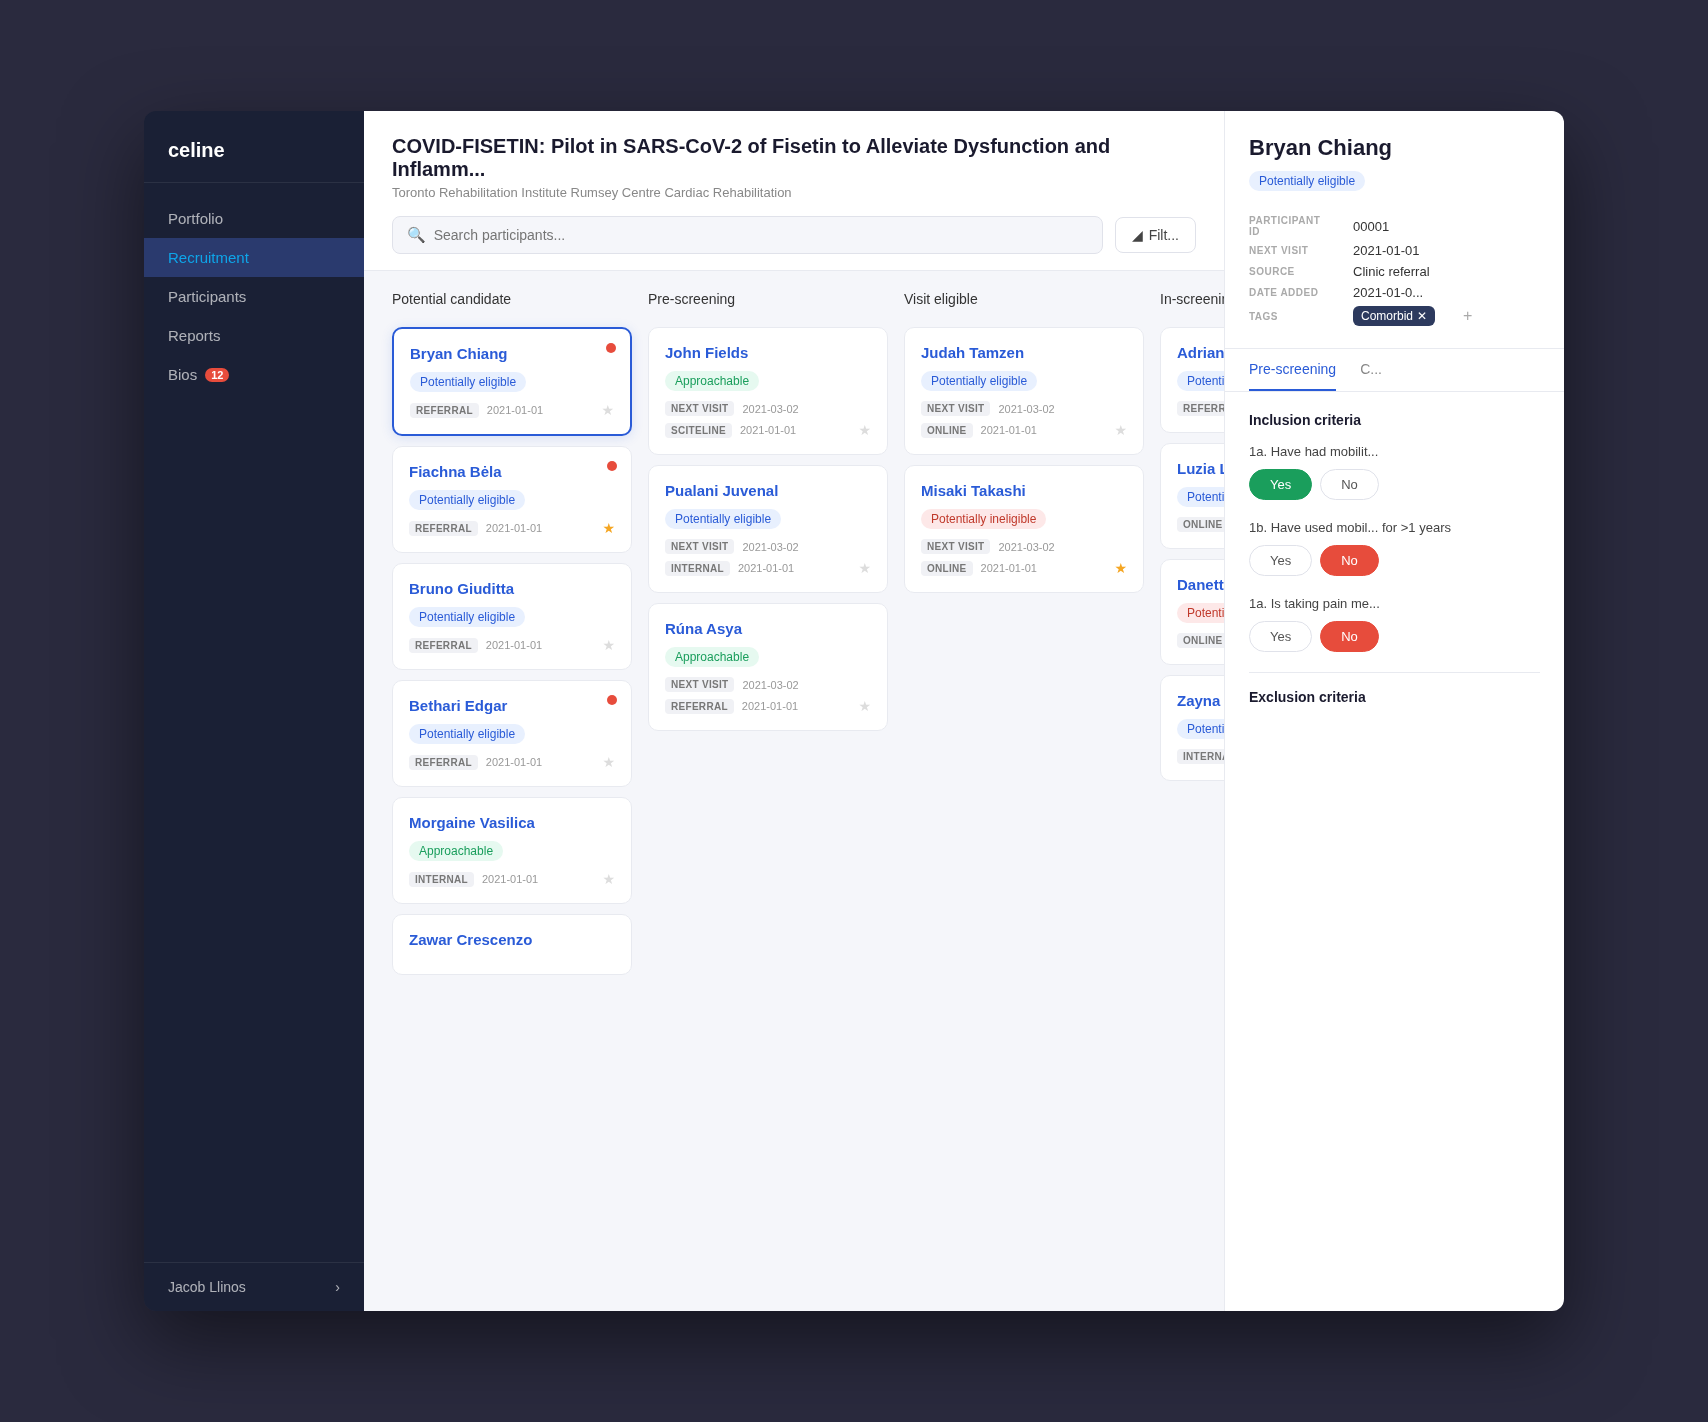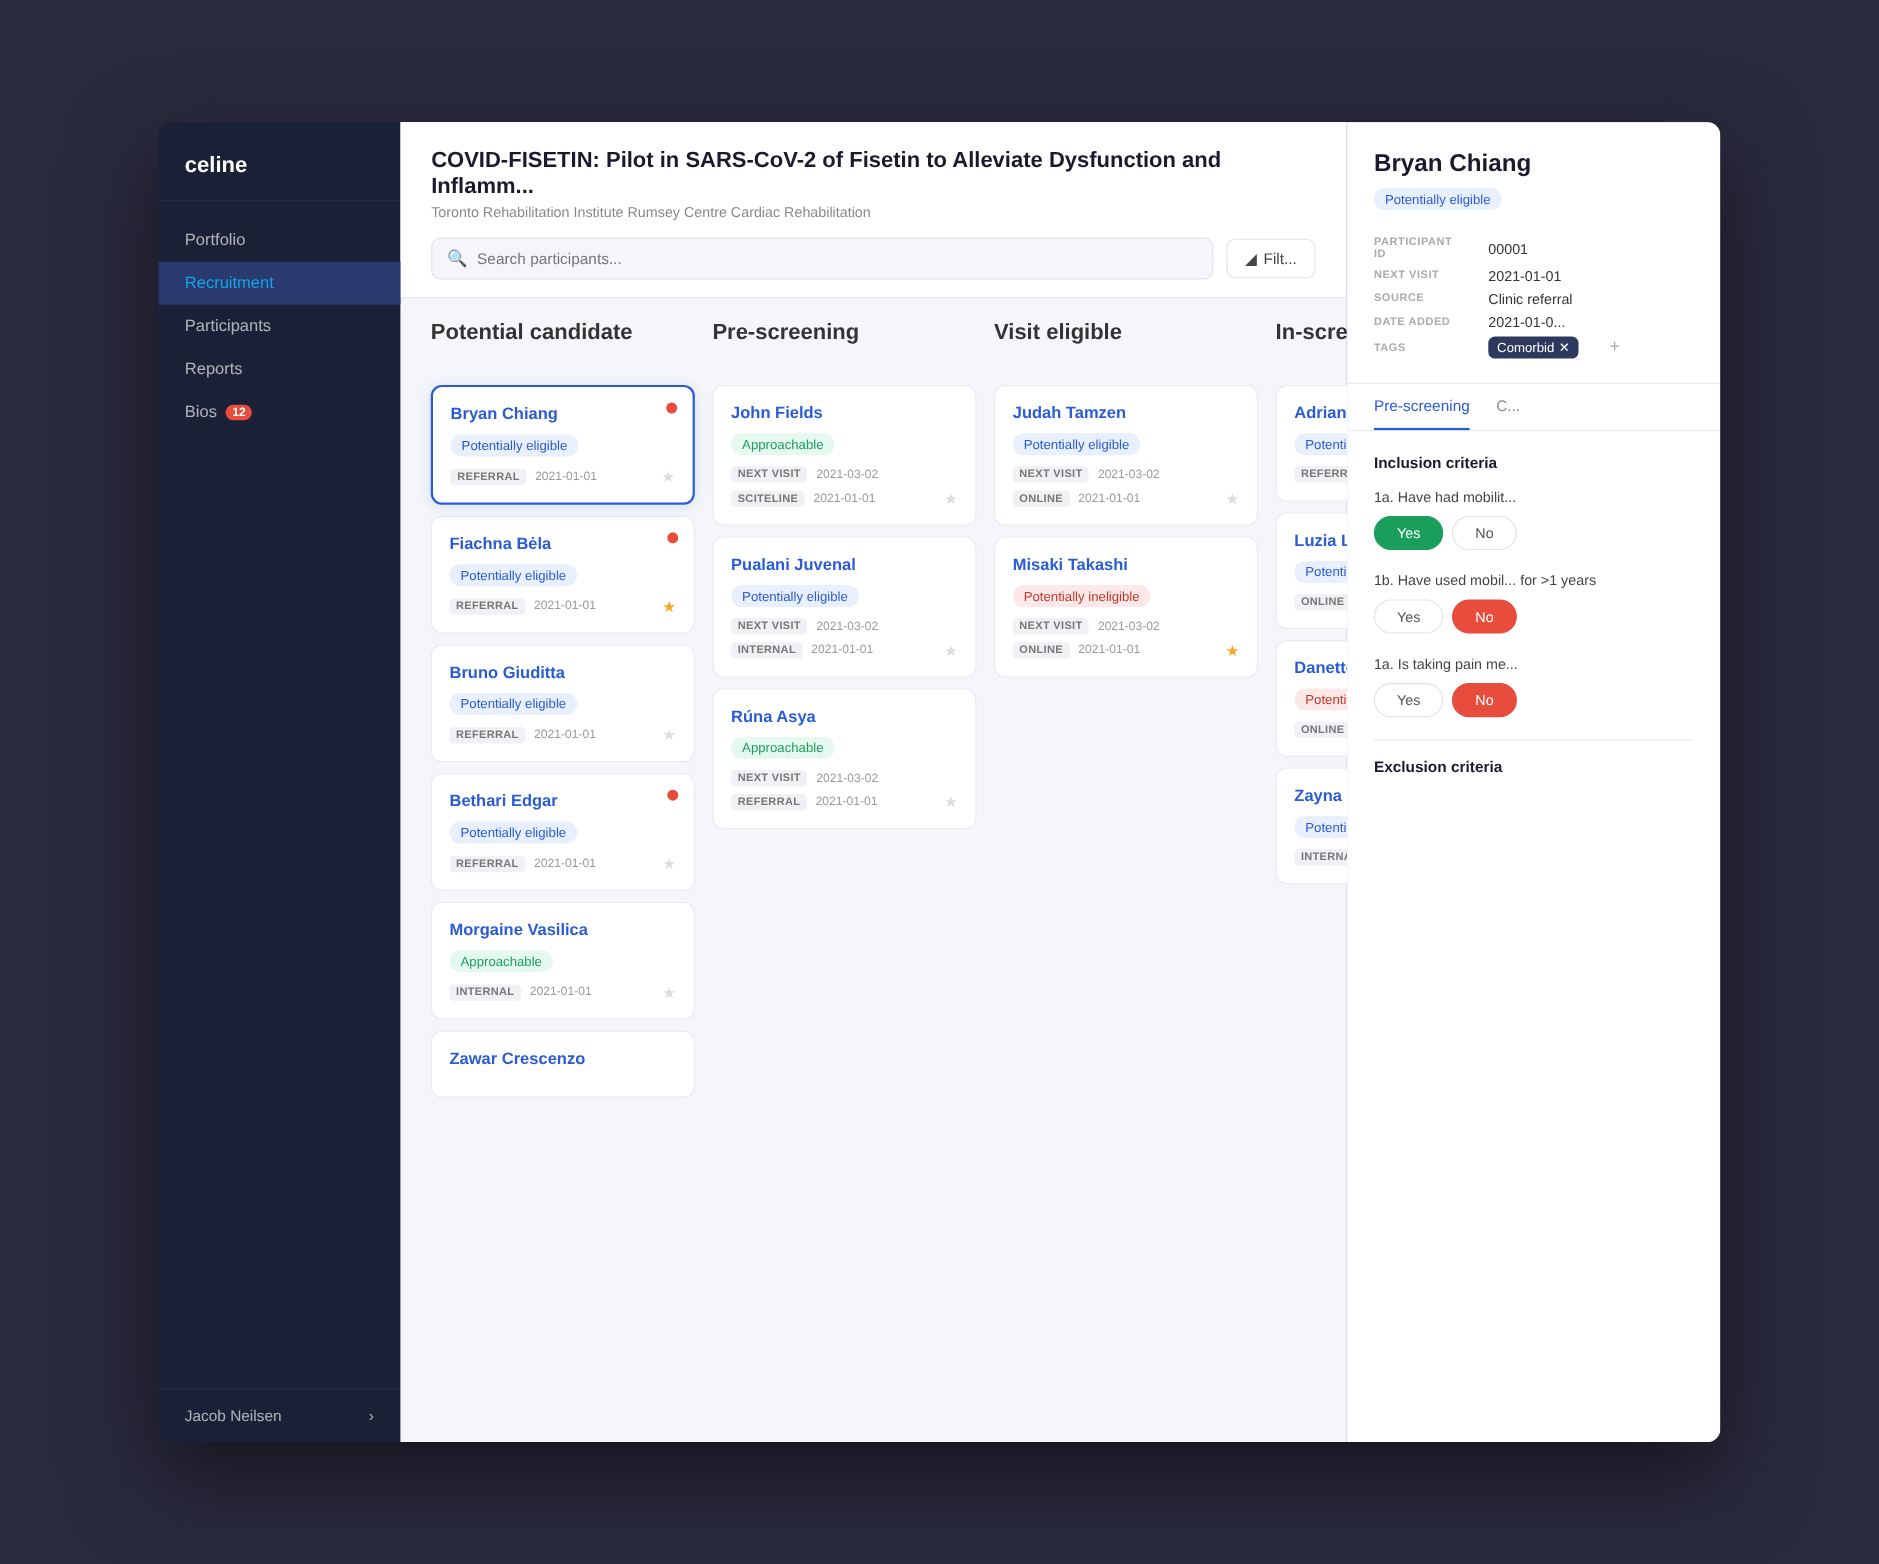--- a/index.html
+++ b/index.html
@@ -144,24 +144,24 @@
       overflow-x: auto;
       padding: 20px 28px;
       flex: 1;
     }
     .kanban-column {
       width: 240px;
       flex-shrink: 0;
       margin-right: 16px;
     }
     .kanban-col-header {
-      font-size: 20px;
-      font-weight: 700;
+      font-size: 14px;
+      font-weight: 400;
       color: #333;
-      margin-bottom: 28px;
+      margin-bottom: 12px;
       padding-bottom: 8px;
     }
     .kanban-cards {
       display: flex;
       flex-direction: column;
       gap: 10px;
     }
     .kanban-card {
       background: #fff;
       border-radius: 10px;
@@ -378,21 +378,21 @@
       </div>
       <div class="sidebar-item">
         <span>Reports</span>
       </div>
       <div class="sidebar-item">
         <span>Bios</span>
         <span class="badge">12</span>
       </div>
     </nav>
     <div class="sidebar-footer">
-      <span>Jacob Neilsen</span>
+      <span>Jacob Llinos</span>
       <span>›</span>
     </div>
   </div>
 
   <div class="main-content">
     <div class="study-header">
       <div class="study-title">COVID-FISETIN: Pilot in SARS-CoV-2 of Fisetin to Alleviate Dysfunction and Inflamm...</div>
       <div class="study-subtitle">Toronto Rehabilitation Institute Rumsey Centre Cardiac Rehabilitation</div>
       <div class="search-filter-row">
         <div class="search-box">

